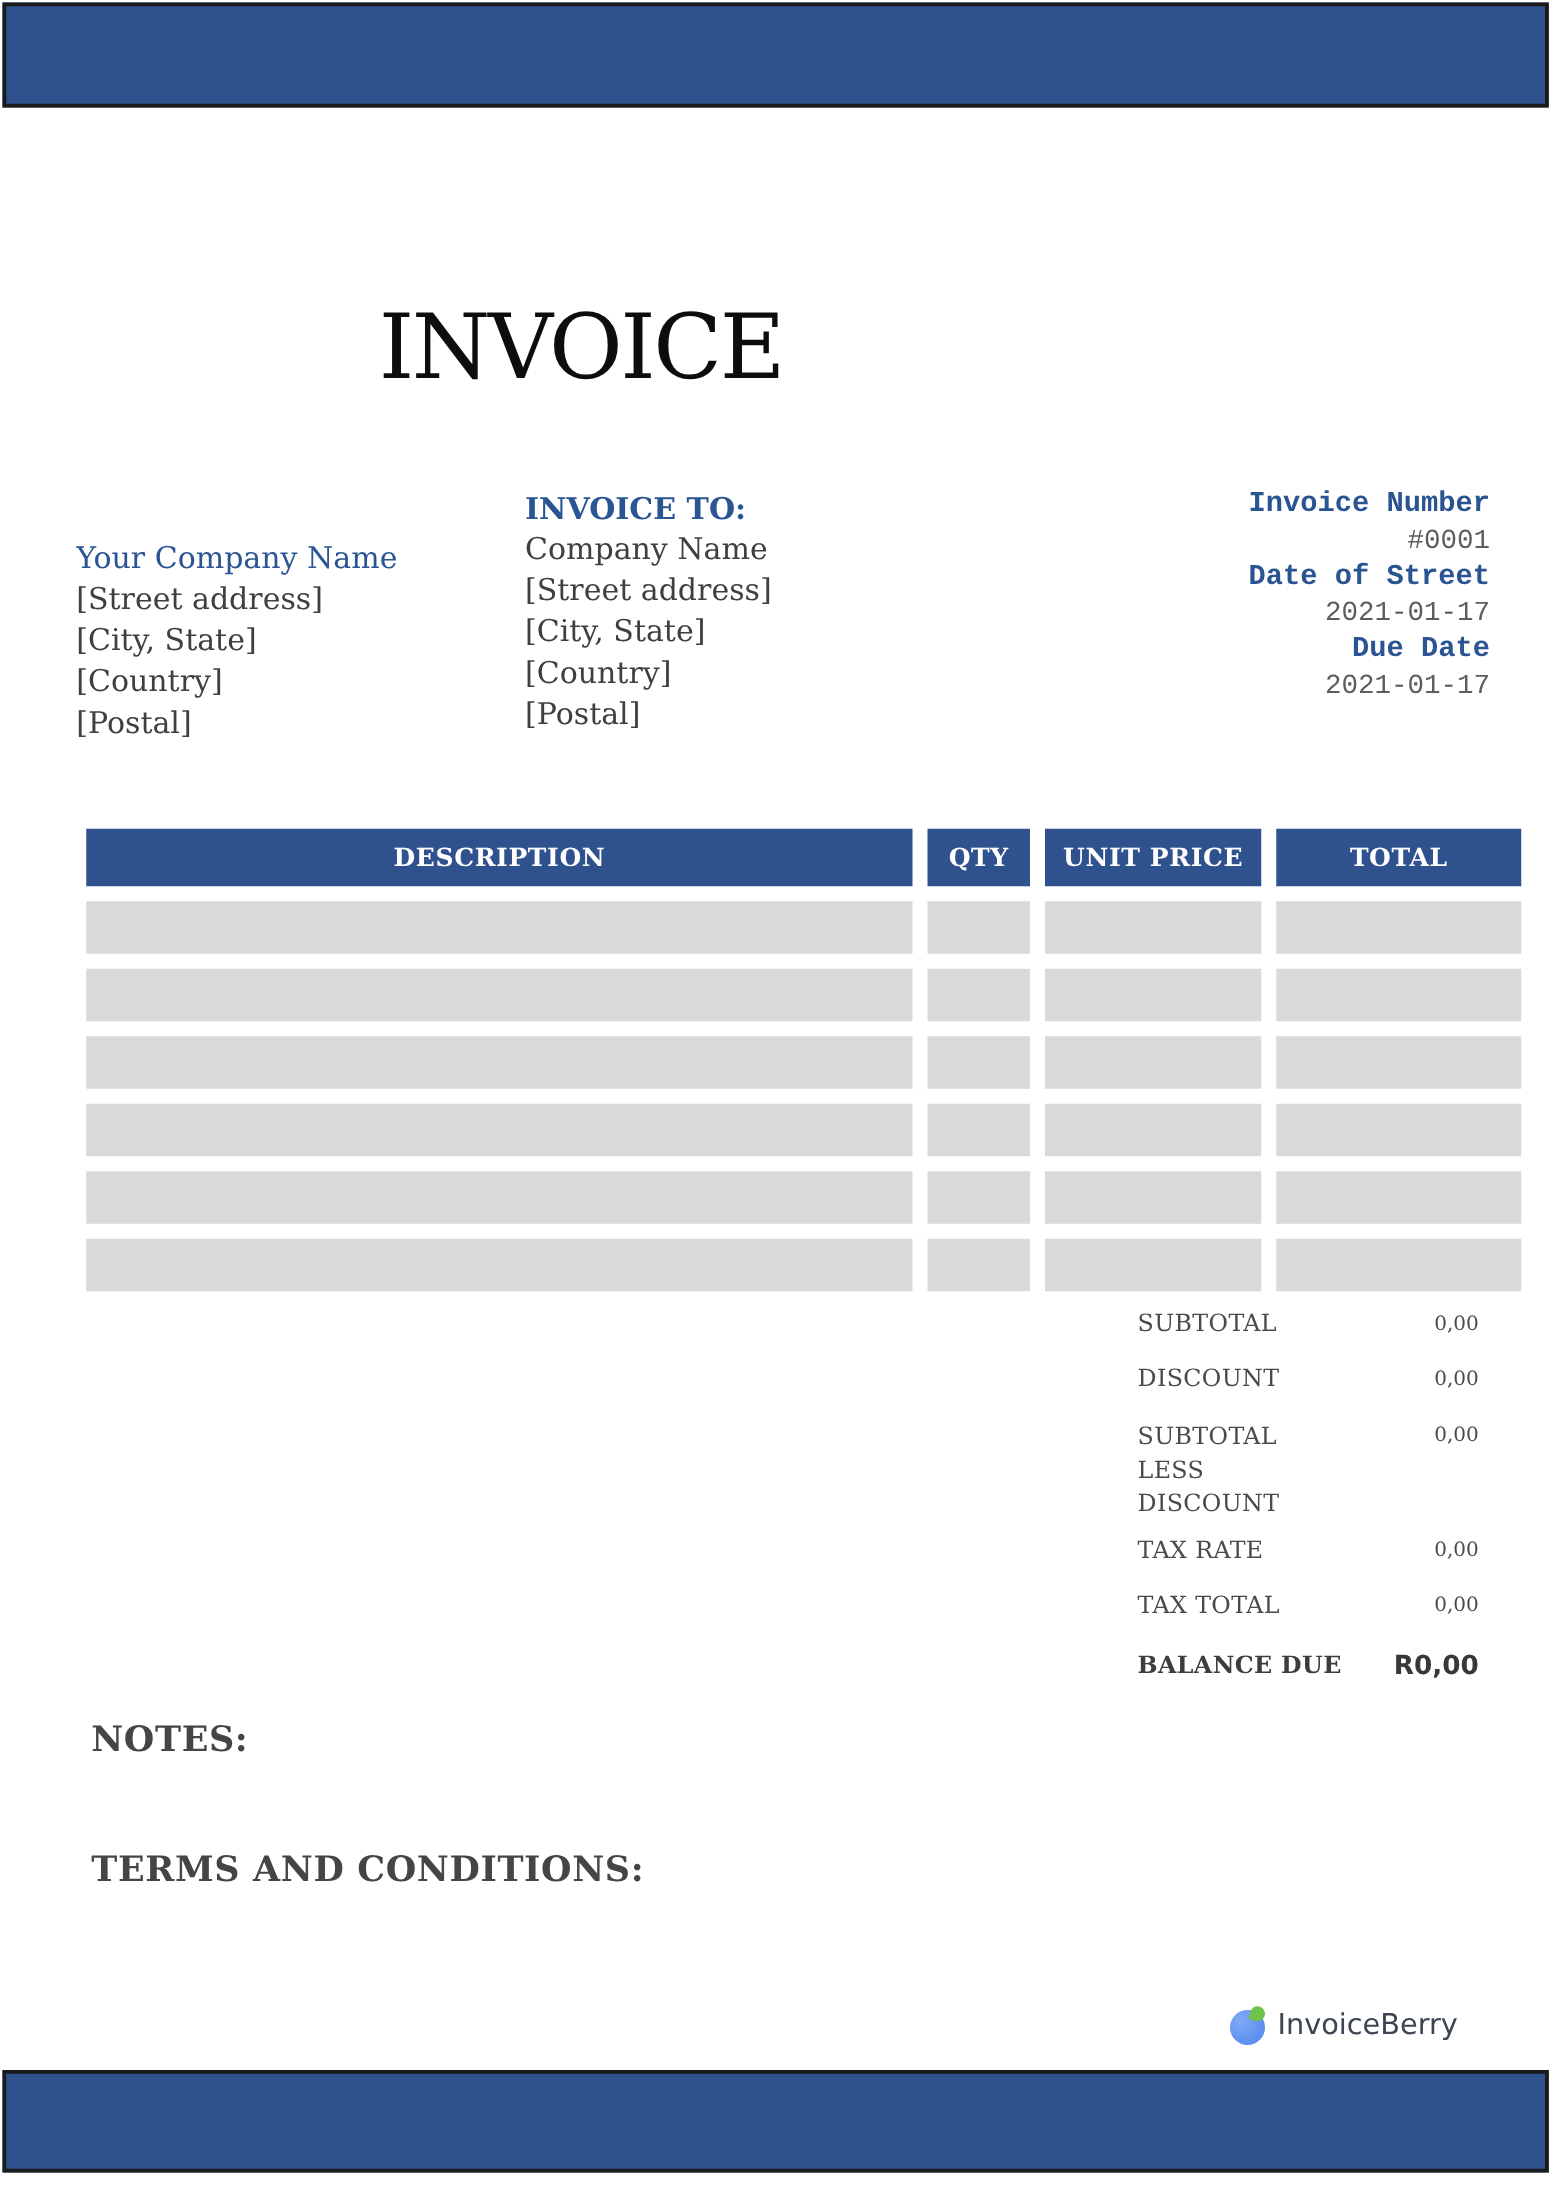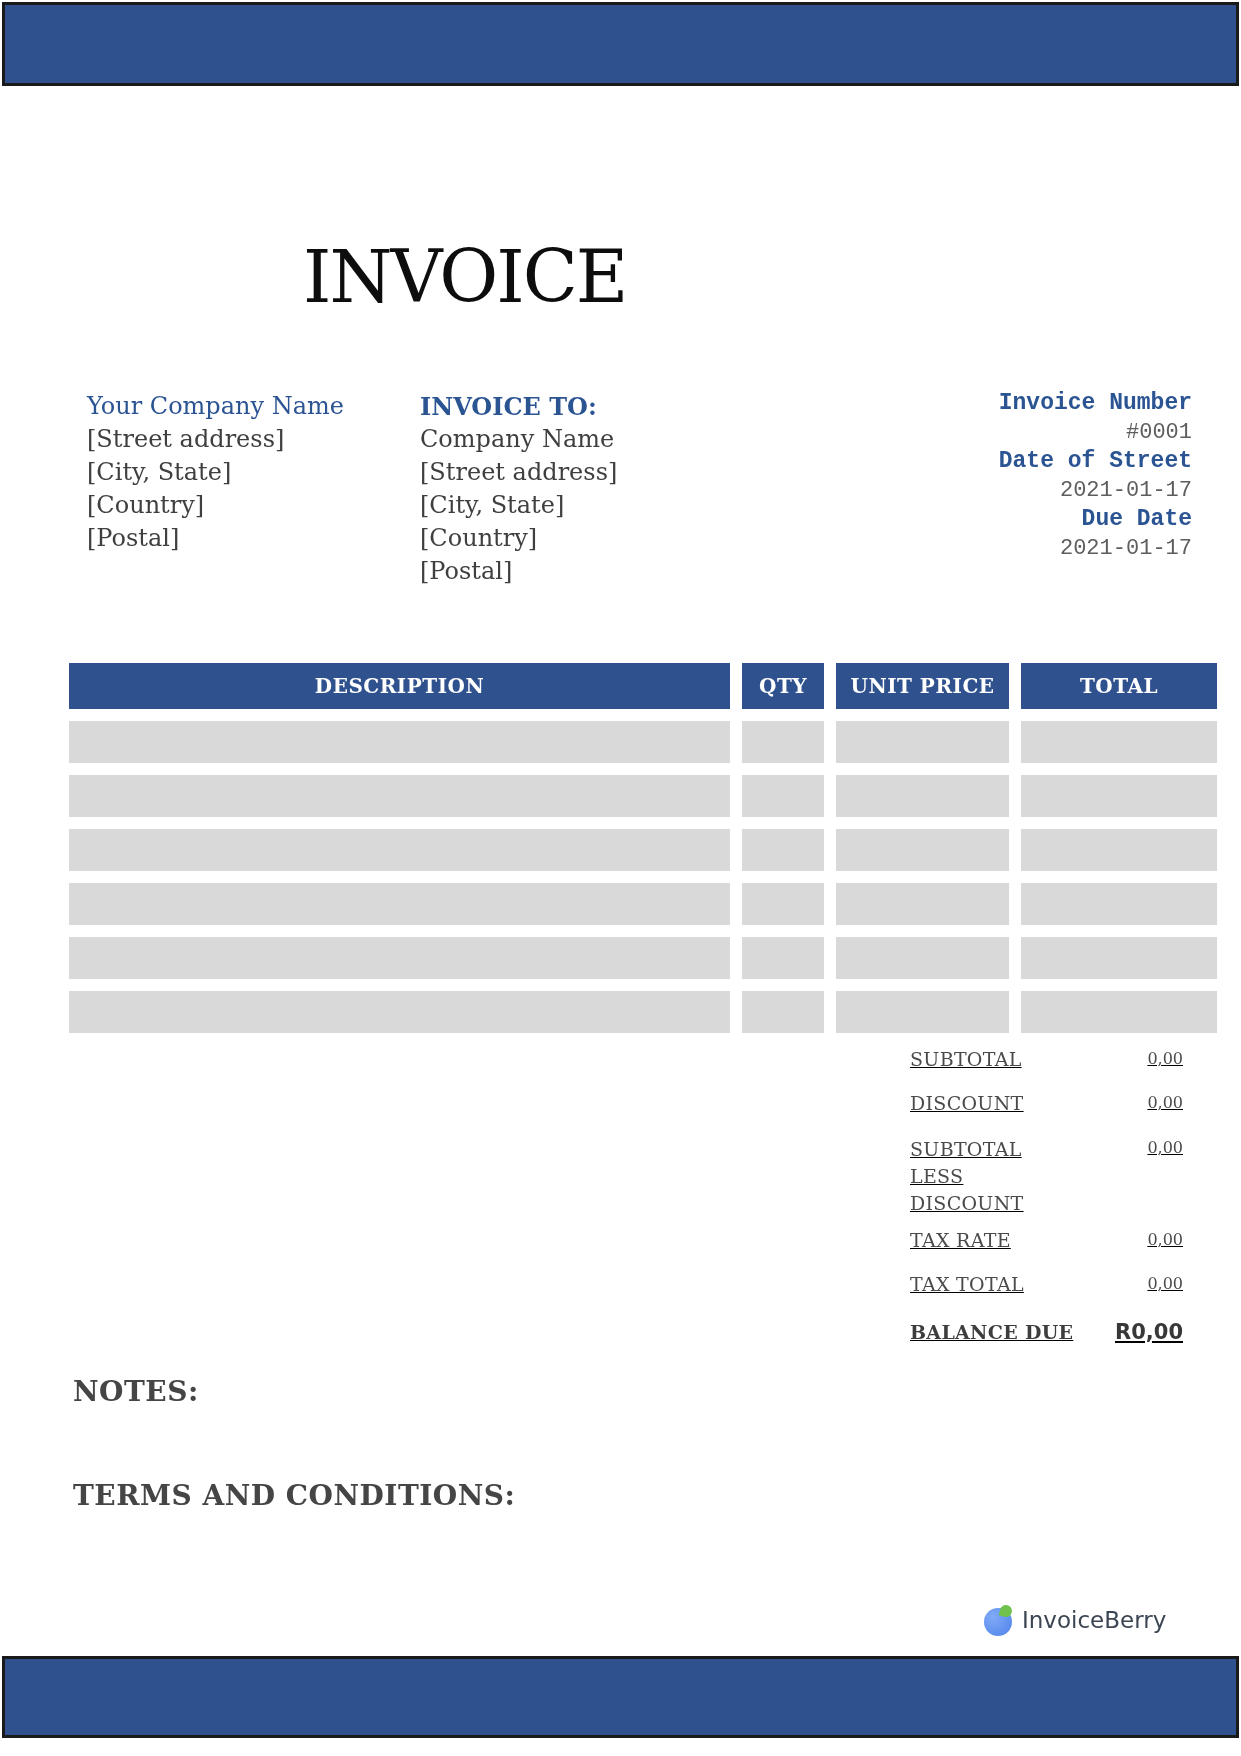--- a/index.html
+++ b/index.html
@@ -15,39 +15,39 @@
   .title{position:absolute;left:303px;top:201px;font-size:72px;line-height:1;color:#0d0d0d;
          letter-spacing:-2px;font-weight:400;margin-top:40px;}
 
   
   .logo-circle{position:absolute;left:972px;top:95px;width:190px;height:188px;border-radius:50%;
                background:#9B9B9B;display:flex;align-items:center;justify-content:center;}
   .logo-circle span{font-family:"DejaVu Sans",sans-serif;font-size:27px;color:#f2f2f2;letter-spacing:2px;}
 
   
   .addr{position:absolute;top:390px;font-size:24px;line-height:33px;color:#3f3f3f;}
-  .addr.left{left:87px;}
+  .addr.left{left:61px;margin-top:40px;}
   .addr.mid{left:420px;}
   .blue{color:#2B5493;}
   .bold{font-weight:bold;}
   .meta{position:absolute;top:389px;right:49px;text-align:right;font-size:22px;line-height:29px;font-family:Liberation Mono, monospace;}
   .meta .m-label{color:#2B5493;font-weight:bold;font-size:23px;}
   .meta .m-value{color:#5d5d5d;}
 
   
   .items-table{position:absolute;left:69px;top:663px;width:1124px;display:grid;
                grid-template-columns:661px 82px 173px 196px;
                grid-template-rows:46px repeat(6,42px);gap:12px;}
   .h-cell{background:#2F528F;color:#ffffff;font-weight:bold;font-size:20px;letter-spacing:0.5px;
           display:flex;align-items:center;justify-content:center;}
   .b-cell{background:#d9d9d9;}
 
   
   .totals{position:absolute;left:910px;top:1047px;width:273px;}
-  .t-row{display:flex;justify-content:space-between;align-items:flex-start;text-decoration:underline;}
+  .t-row{display:flex;justify-content:space-between;align-items:flex-start;}
   .t-label{font-size:19px;line-height:24px;color:#4a4a4a;letter-spacing:0.3px;white-space:pre-line;}
   .t-row.multi .t-label{line-height:27px;}
   .t-value{font-size:16px;line-height:24px;color:#4a4a4a;}
   .t-row.mb20{margin-bottom:20px;} .t-row.mb21{margin-bottom:21px;}
   .t-row.mb11{margin-bottom:11px;} .t-row.mb24{margin-bottom:24px;}
   .t-row.balance .t-label{font-weight:bold;color:#3d3d3d;}
   .t-row.balance .t-value{font-family:"DejaVu Sans",sans-serif;font-weight:bold;font-size:21px;color:#383838;}
 
   
   .section-label{position:absolute;left:73px;font-size:28px;font-weight:bold;color:#454545;letter-spacing:0.5px;}

